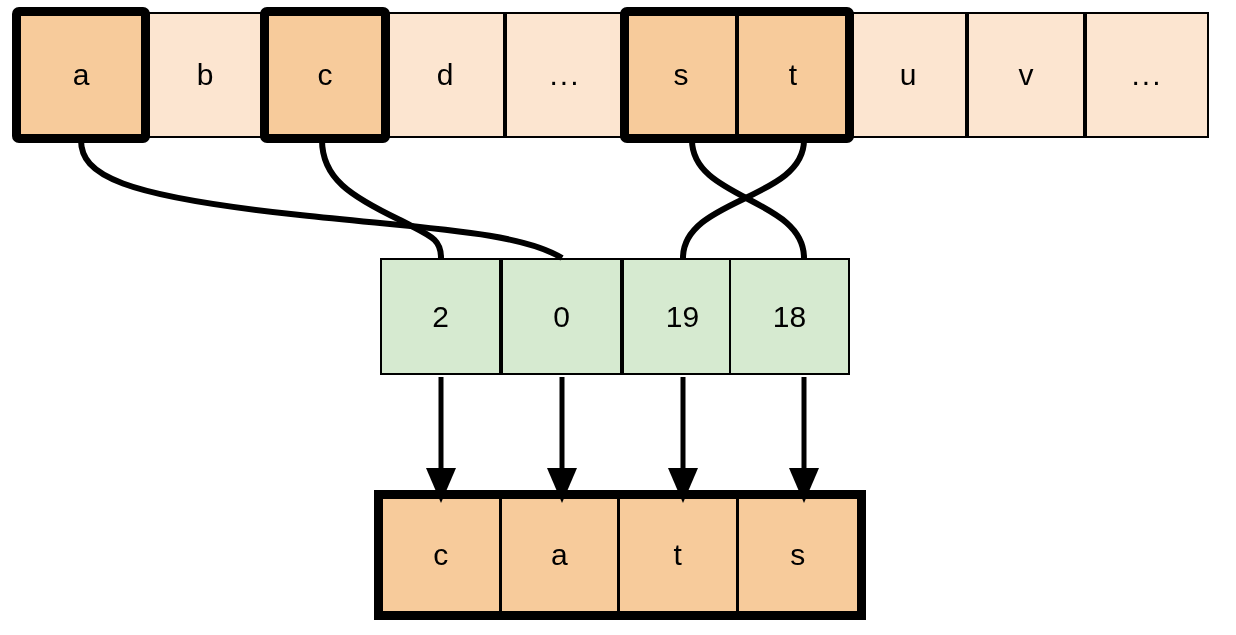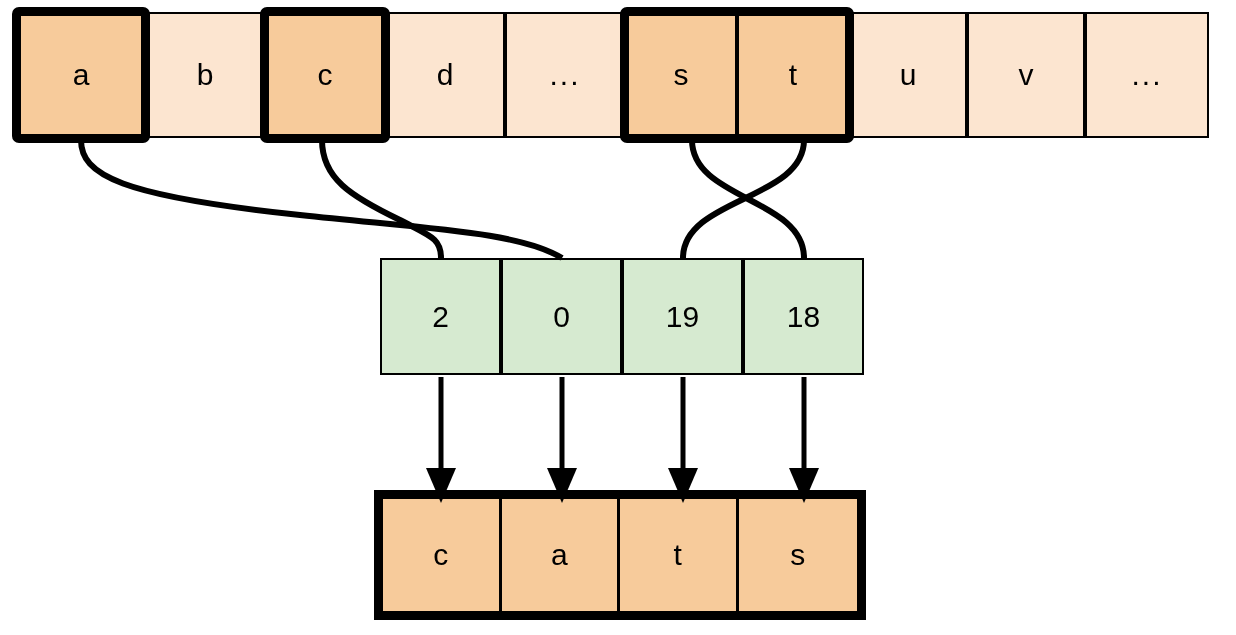--- a/index.html
+++ b/index.html
@@ -165,21 +165,21 @@
   <div id="index-array">
       <div class="index-cell" style="left: 0px; width: 121px;">
         <span class="cell-label">2</span>
       </div>
       <div class="index-cell" style="left: 121px; width: 121px;">
         <span class="cell-label">0</span>
       </div>
       <div class="index-cell" style="left: 242px; width: 121px;">
         <span class="cell-label">19</span>
       </div>
-      <div class="index-cell" style="left: 363px; width: 121px;">
+      <div class="index-cell" style="left: 349px; width: 121px;">
         <span class="cell-label">18</span>
       </div>
     </div>
 
   <div id="output-row">
       <div class="out-cell" style="left: 0px; width: 118.5px;">
         <span class="cell-label">c</span>
       </div>
       <div class="out-cell" style="left: 118.5px; width: 118.5px;">
         <span class="cell-label">a</span>

